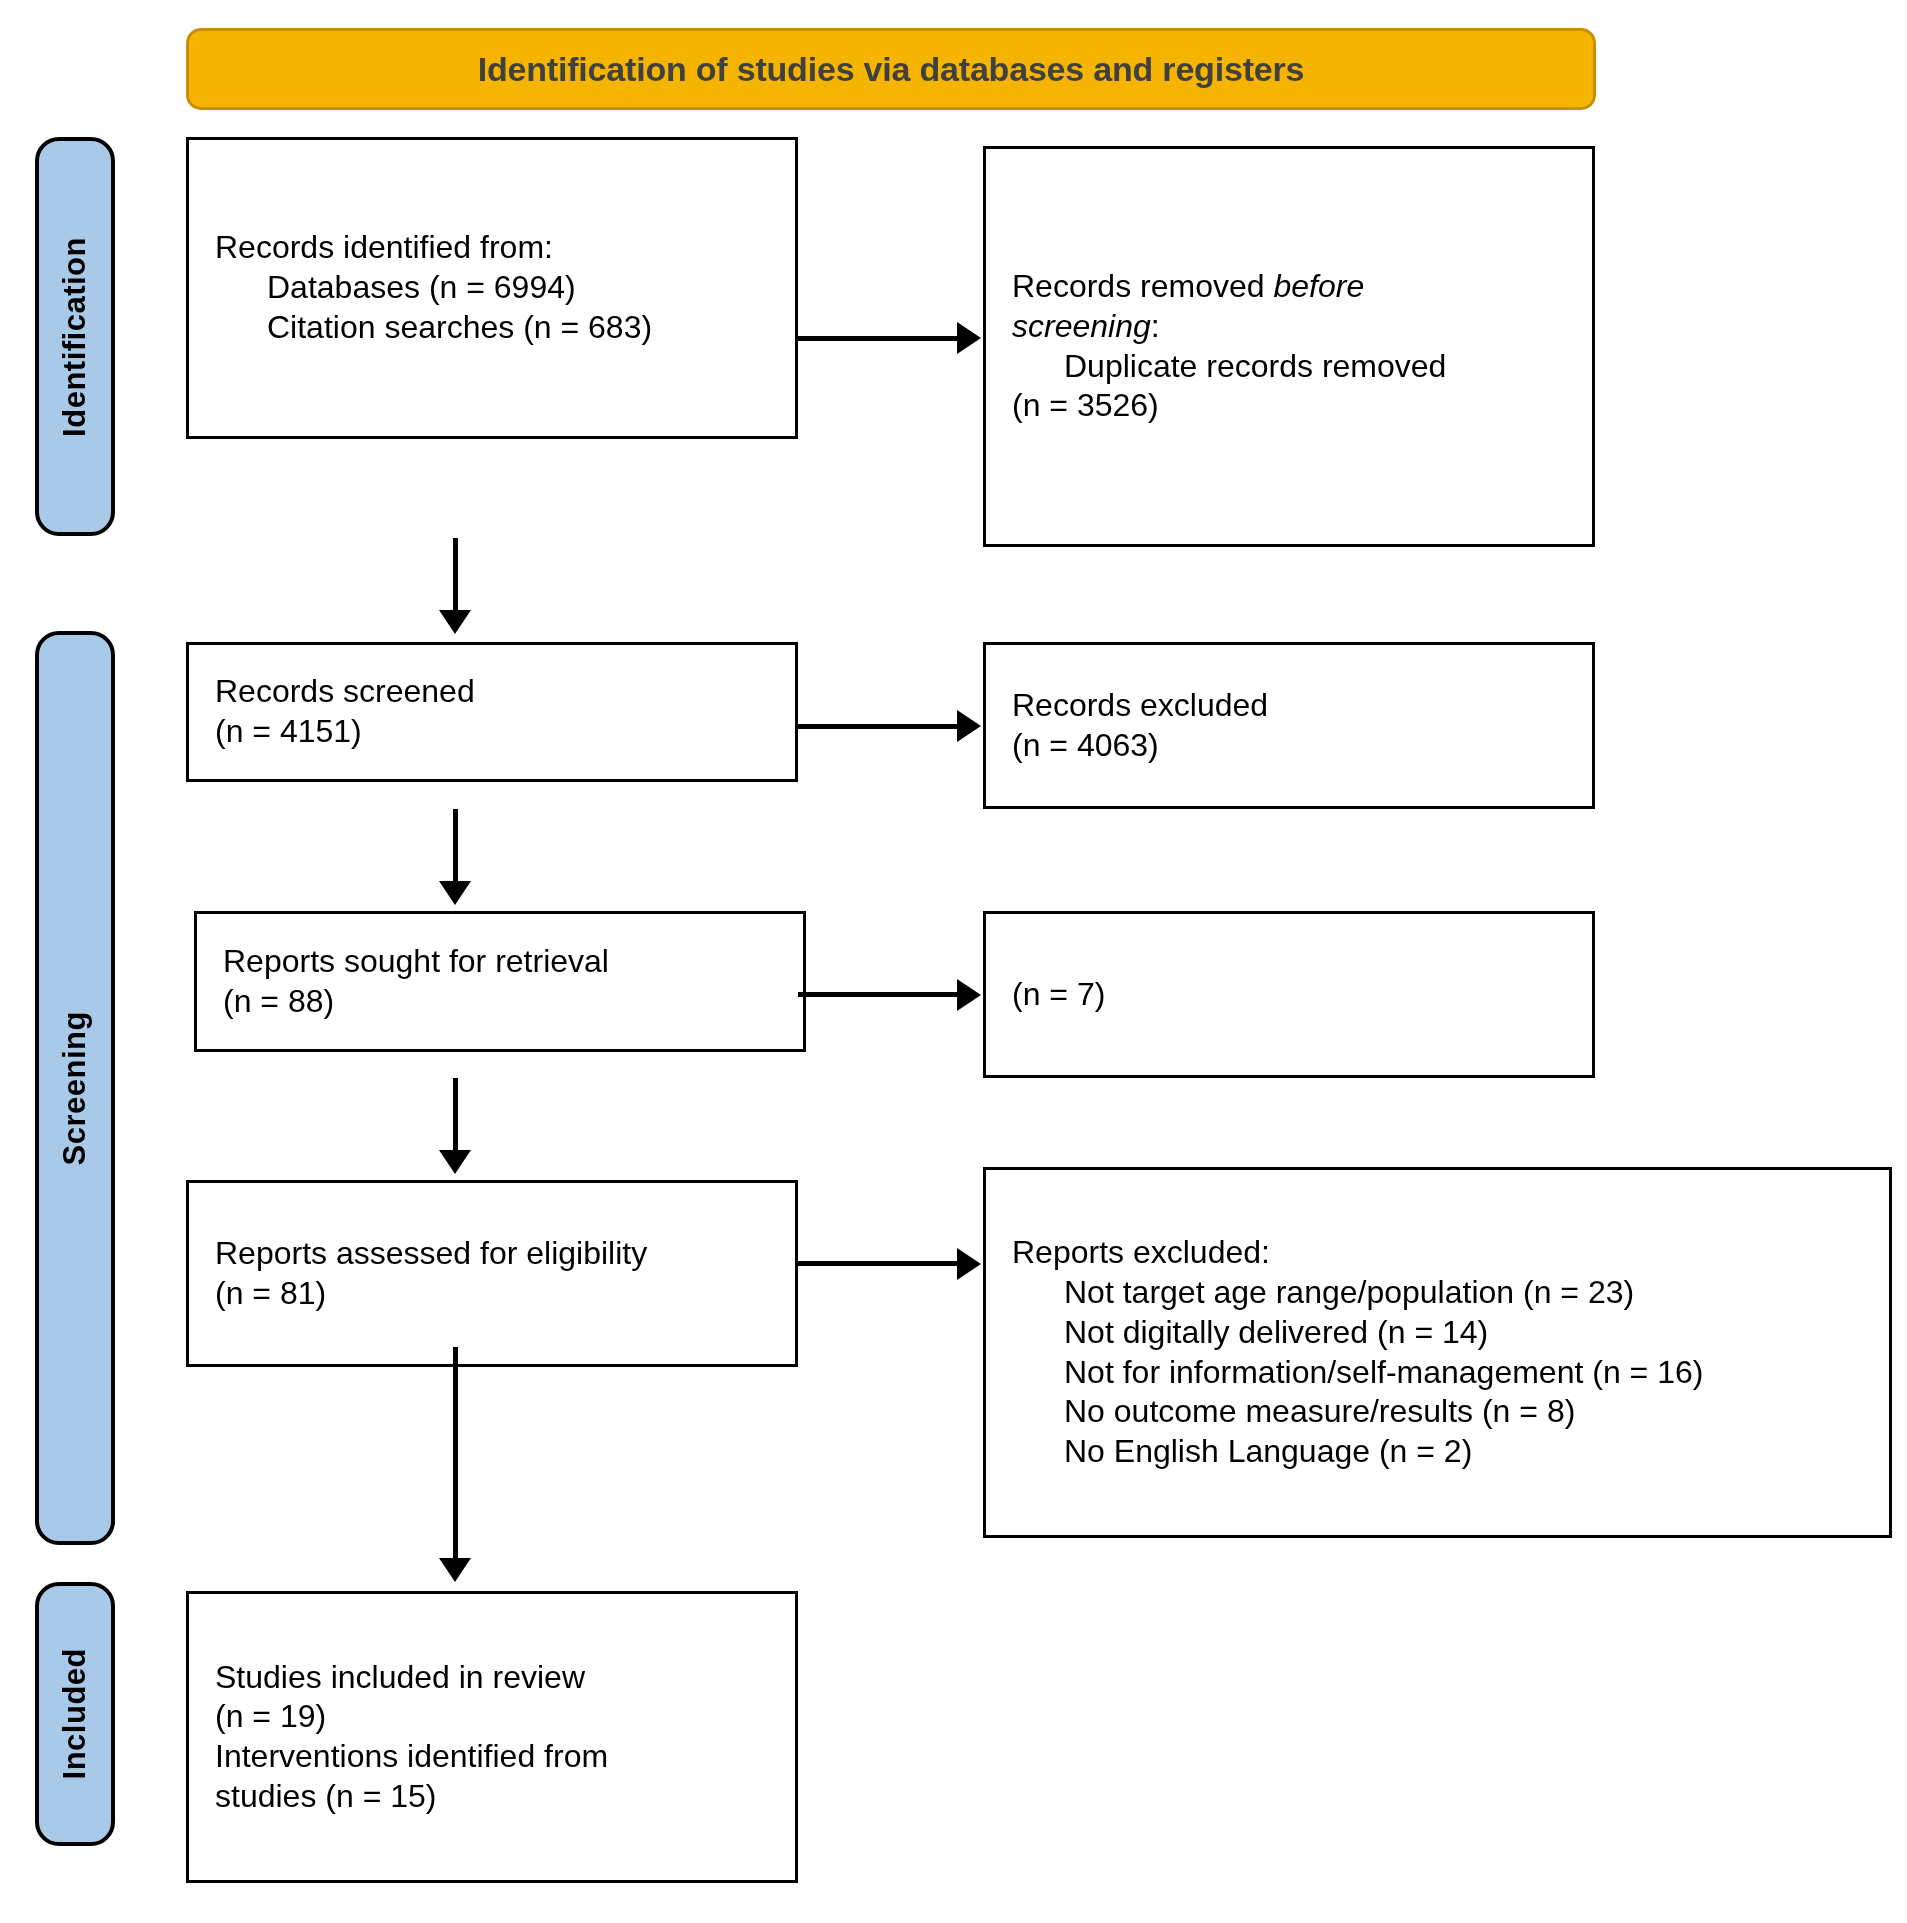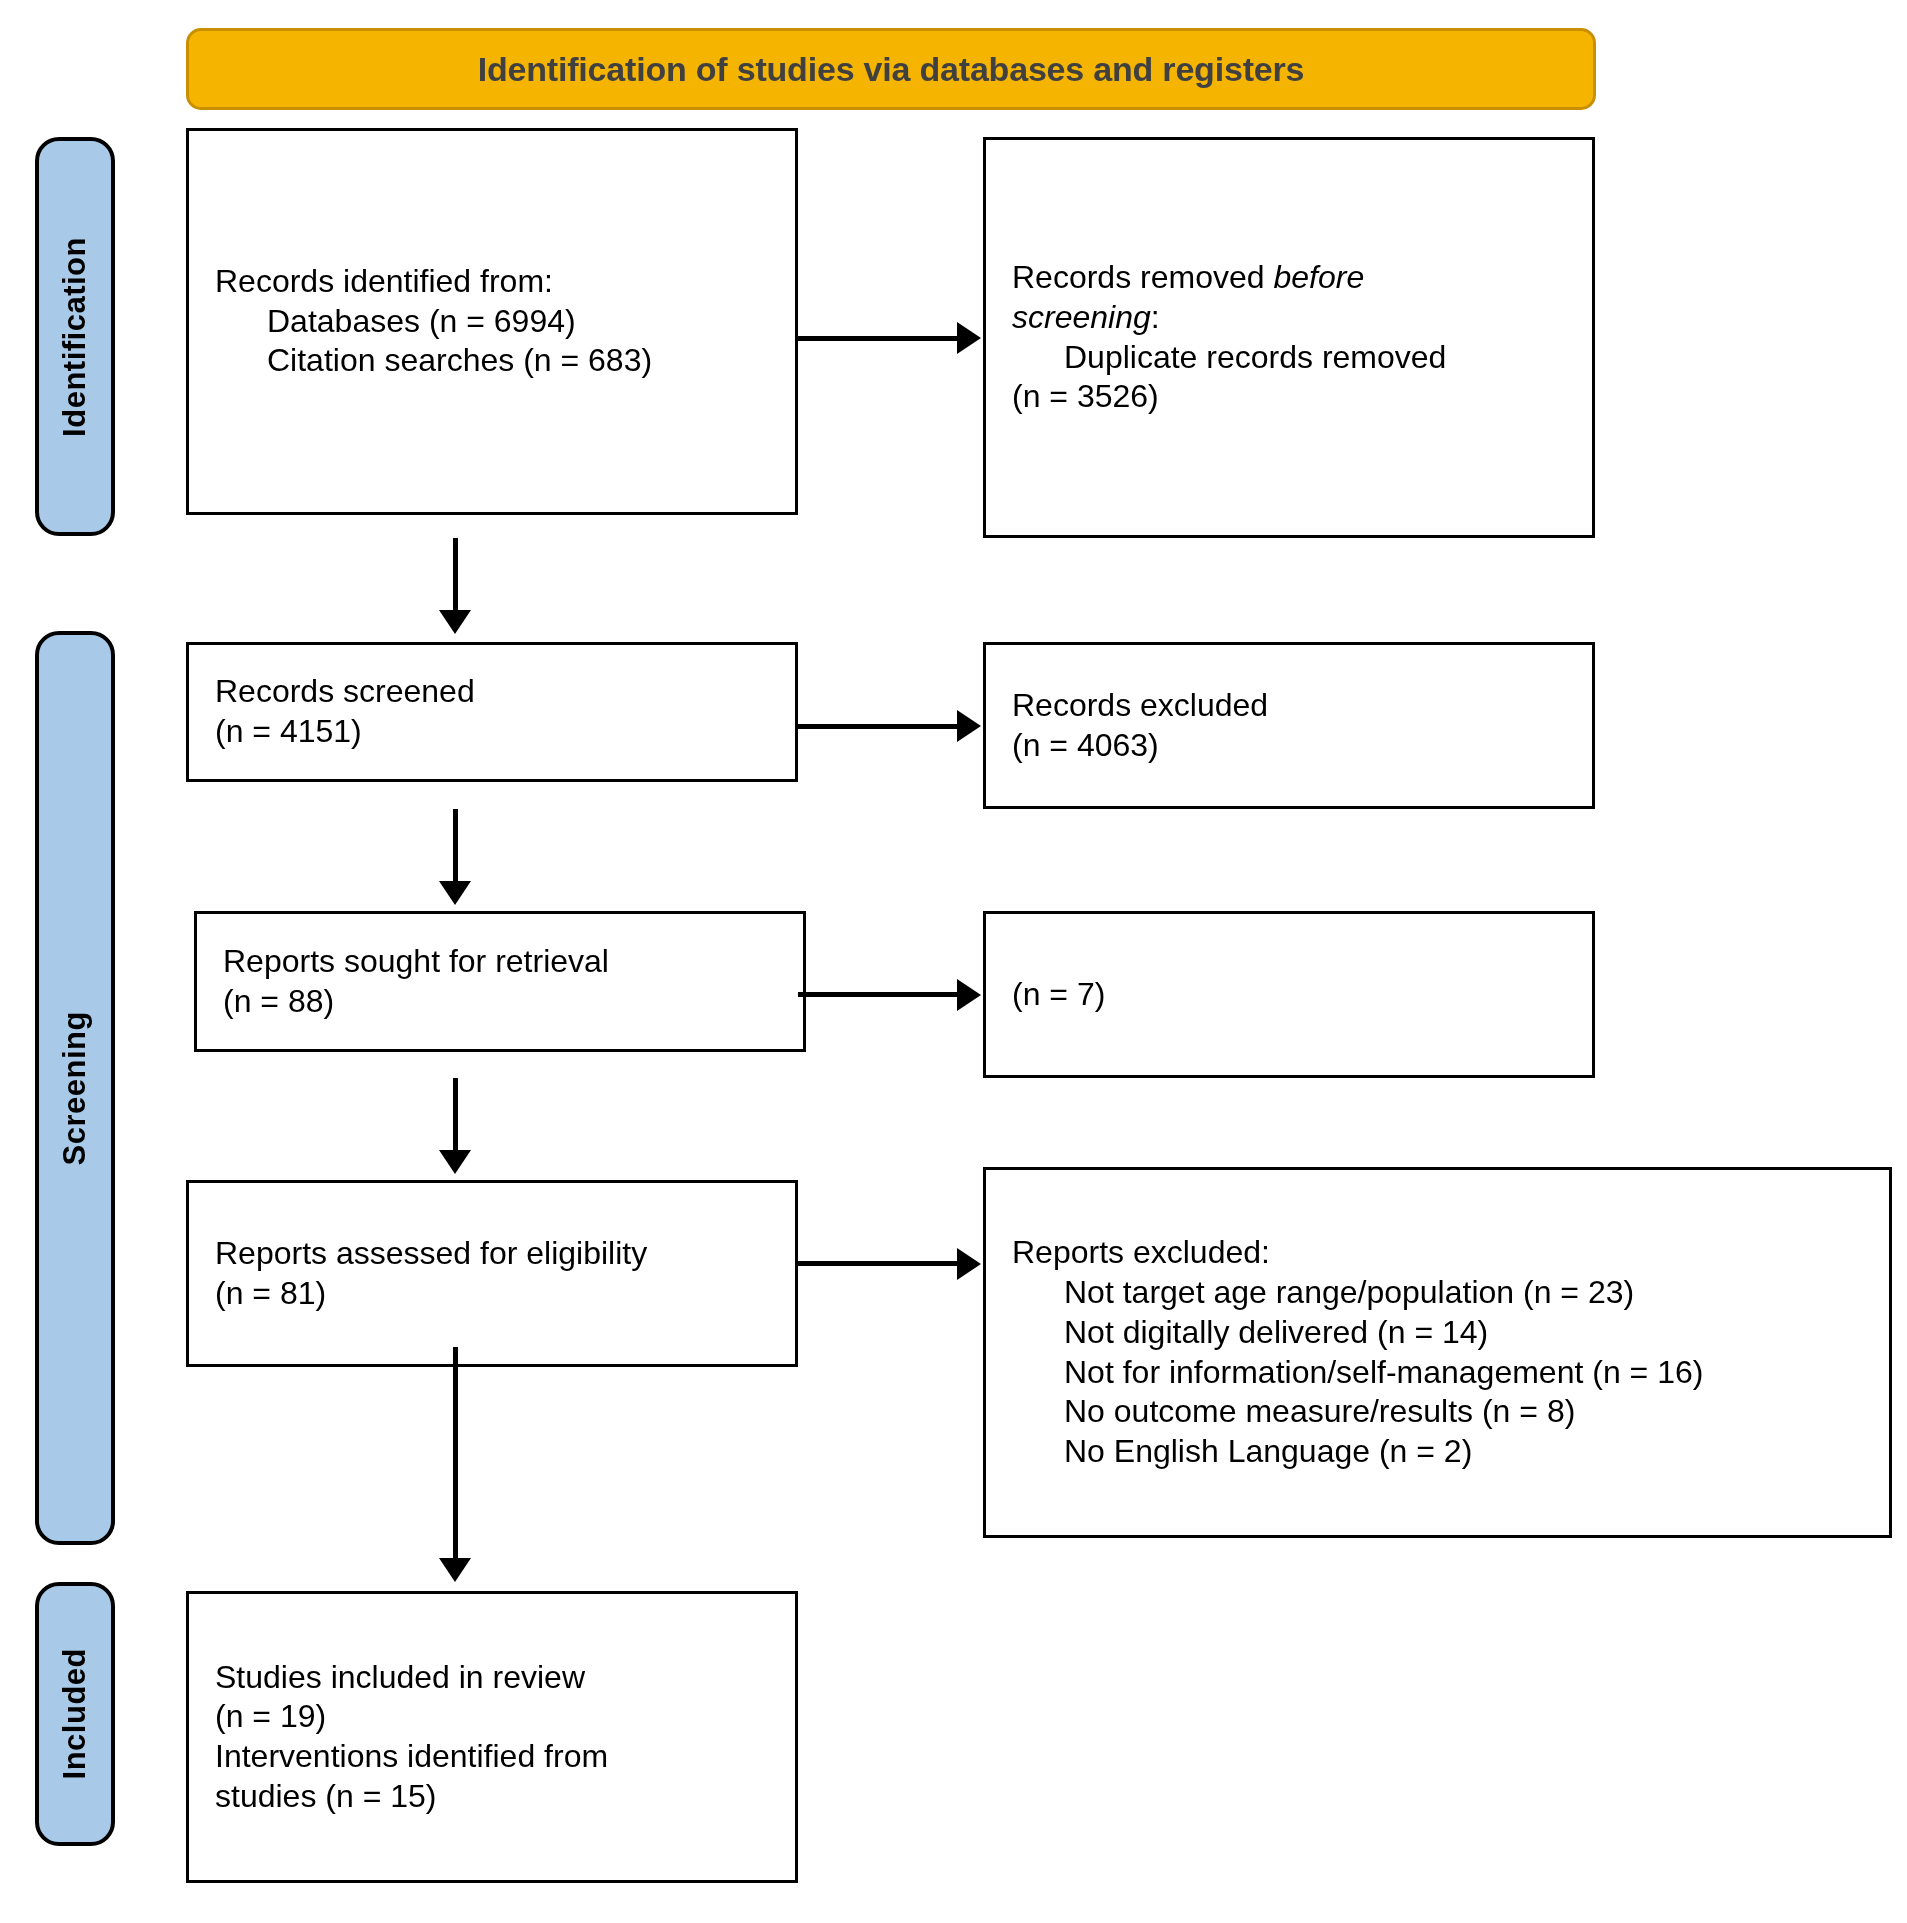--- a/index.html
+++ b/index.html
@@ -80,22 +80,22 @@
   .box p {
     margin: 0;
     font-size: 32px;
     line-height: 1.24;
     color: #000000;
     white-space: nowrap;
   }
   .box p.indent { padding-left: 52px; }
   .box p .ital { font-style: italic; }
 
-  #box-identified   { left: 186px; top: 128px; width: 612px; height: 387px; }
-  #box-removed      { left: 983px; top: 137px; width: 612px; height: 401px; }
+  #box-identified   { left: 186px; top: 137px; width: 612px; height: 302px; }
+  #box-removed      { left: 983px; top: 146px; width: 612px; height: 401px; }
   #box-screened     { left: 186px; top: 642px; width: 612px; height: 140px; }
   #box-excluded     { left: 983px; top: 642px; width: 612px; height: 167px; }
   #box-sought       { left: 194px; top: 911px; width: 612px; height: 141px; }
   #box-notretrieved { left: 983px; top: 911px; width: 612px; height: 167px; }
   #box-assessed     { left: 186px; top: 1180px; width: 612px; height: 187px; }
   #box-repexcluded  { left: 983px; top: 1167px; width: 909px; height: 371px; }
   #box-included     { left: 186px; top: 1591px; width: 612px; height: 292px; }
 
   
   .conn { position: absolute; background: #000000; }

